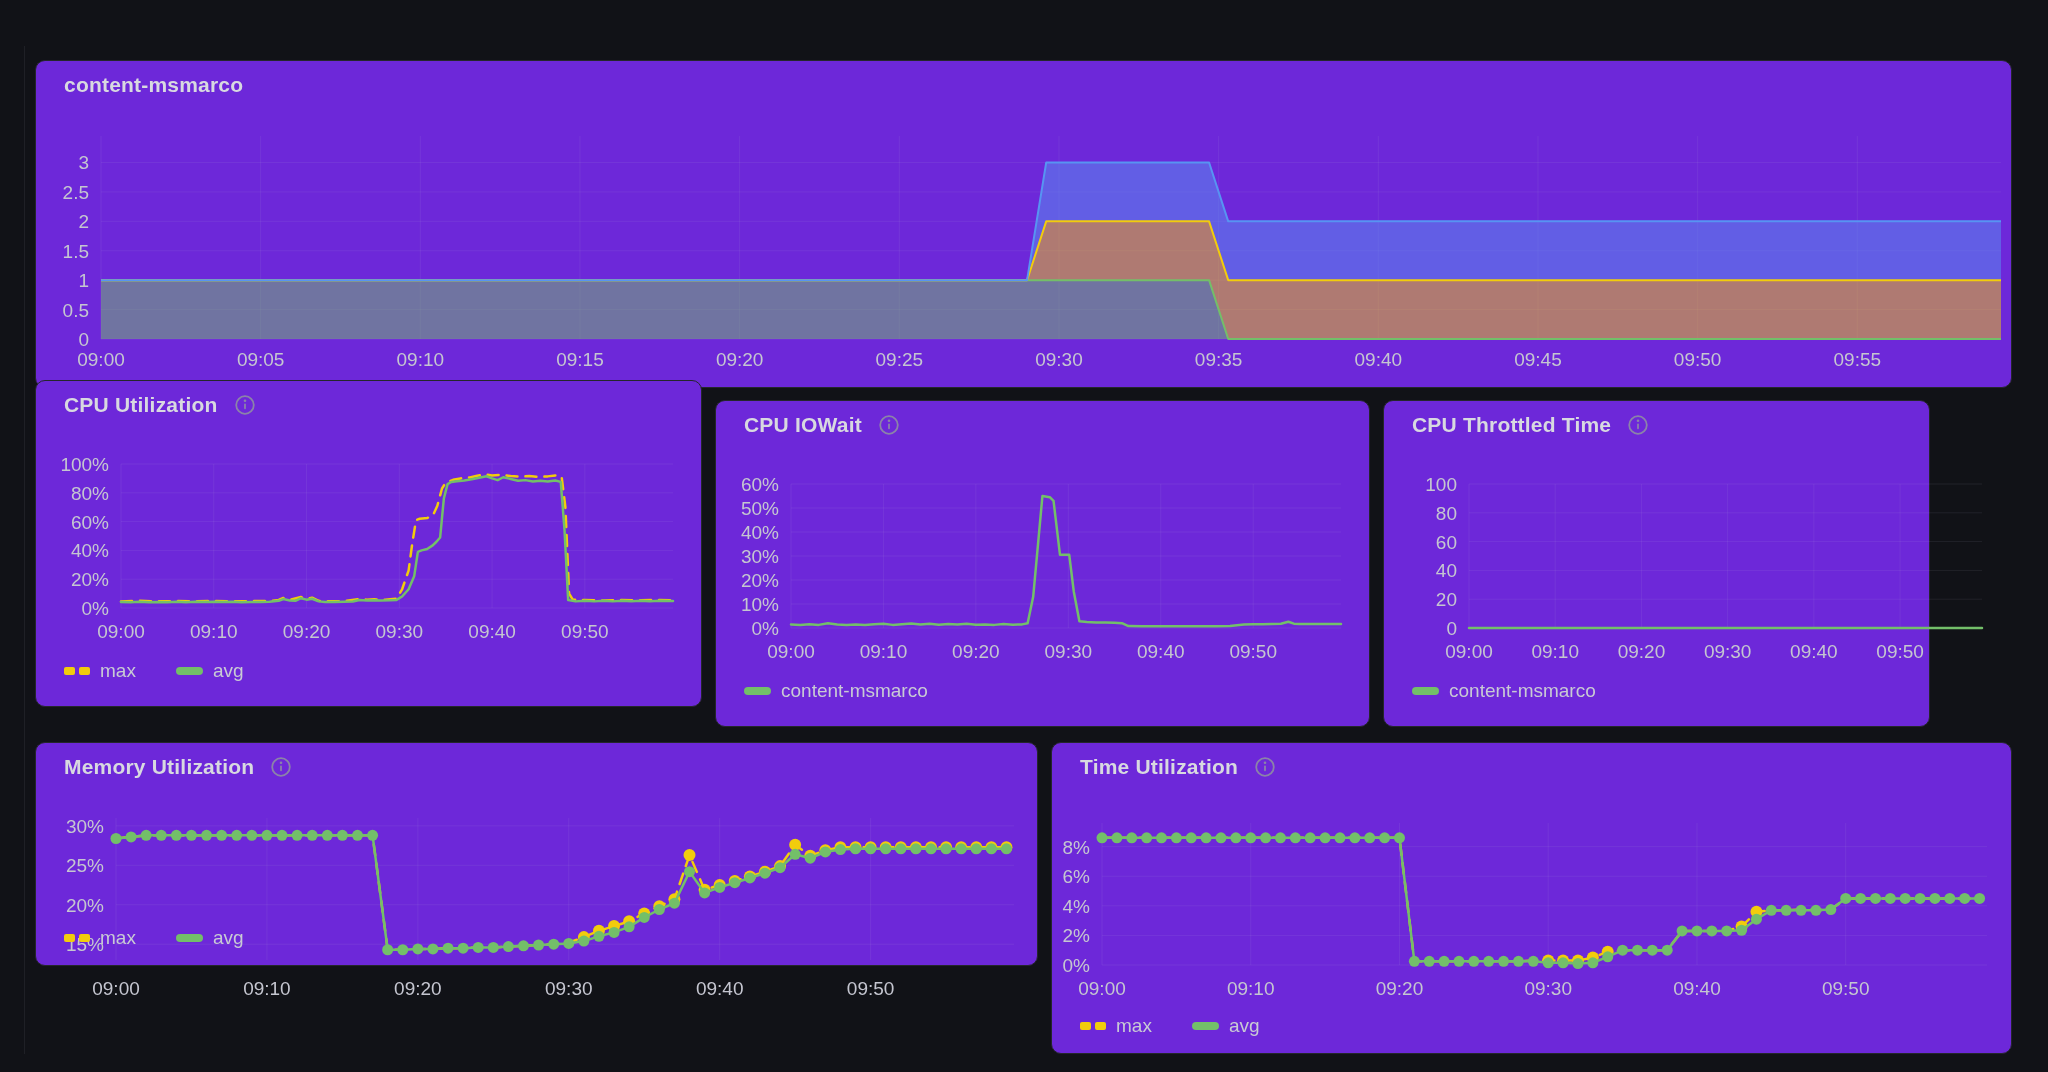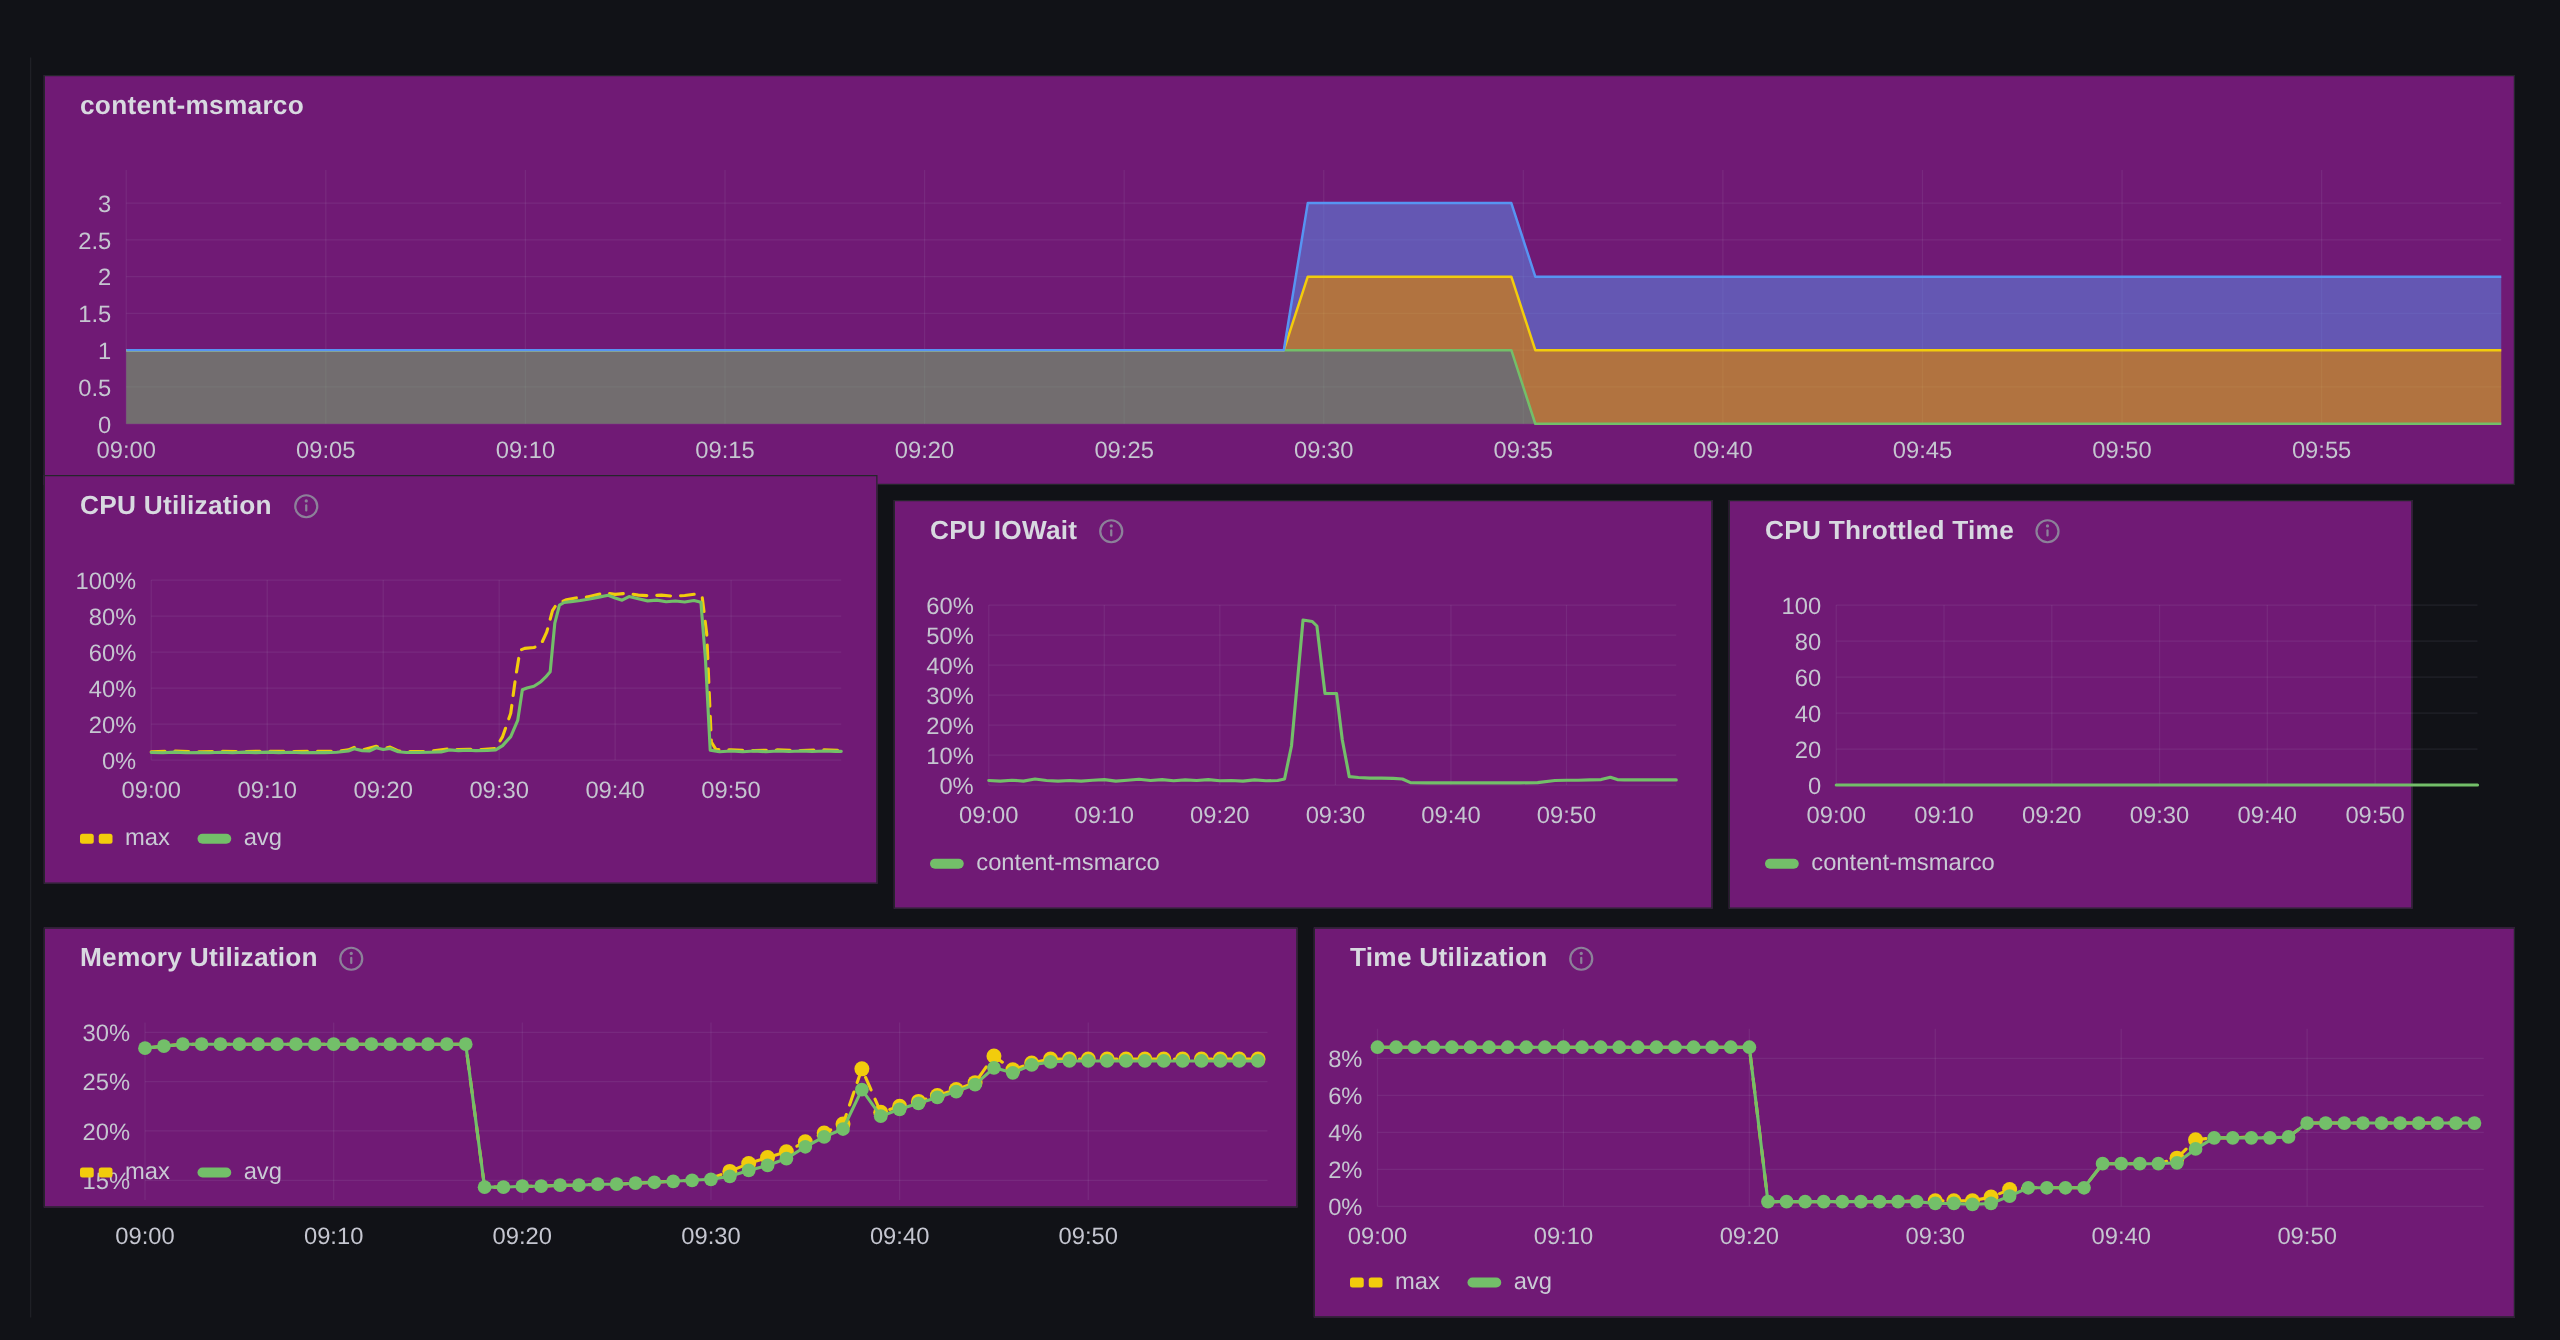--- a/index.html
+++ b/index.html
@@ -16,40 +16,40 @@
     display:flex;align-items:center;gap:12px;cursor:pointer;
   }
   .chev{display:flex;align-items:center;}
   .row-title{font-size:21px;font-weight:500;color:#d9dae3;letter-spacing:.2px;}
   .row-guide{
     position:absolute;left:24px;top:46px;height:1008px;width:1px;
     background:rgba(204,204,220,0.08);
   }
   .panel{
     position:absolute;box-sizing:border-box;
-    background:#701a75;border:1px solid #25262c;border-radius:0;
+    background:#6d28d9;border:1px solid #25262c;border-radius:10px;
   }
   .p-node{left:35px;top:60px;width:1977px;height:328px;}
   .p-cpu1{left:35px;top:380px;width:667px;height:327px;}
   .p-cpu2{left:715px;top:400px;width:655px;height:327px;}
   .p-cpu3{left:1383px;top:400px;width:547px;height:327px;}
   .p-mem{left:35px;top:742px;width:1003px;height:224px;}
   .p-disk{left:1051px;top:742px;width:961px;height:312px;}
   .panel-head{
     position:absolute;top:12px;left:28px;z-index:2;
     display:flex;align-items:center;gap:16px;cursor:pointer;
   }
   .panel-title{
     margin:0;font-size:21px;font-weight:600;color:#d8d9e0;letter-spacing:.2px;
   }
   .info{display:flex;align-items:center;opacity:.85;cursor:pointer;}
   .chart{position:absolute;inset:0;z-index:1;}
   .legend{
     position:absolute;left:28px;bottom:24px;z-index:2;
-    display:flex;gap:22px;margin-top:28px;
+    display:flex;gap:40px;margin-top:28px;
   }
   .legend.low{bottom:16px;}
   .legend-item{display:flex;align-items:center;gap:10px;cursor:pointer;}
   .ltext{font-size:19px;color:#c9cad4;}
   .lmark{display:inline-flex;align-items:center;height:8px;}
   .lmark .seg{width:11px;height:8px;border-radius:2px;}
   .lmark .seg+.seg{margin-left:4px;}
   .lmark .bar{width:27px;height:8px;border-radius:4px;}
   svg text{
     font-family:"Liberation Sans","DejaVu Sans",sans-serif;

